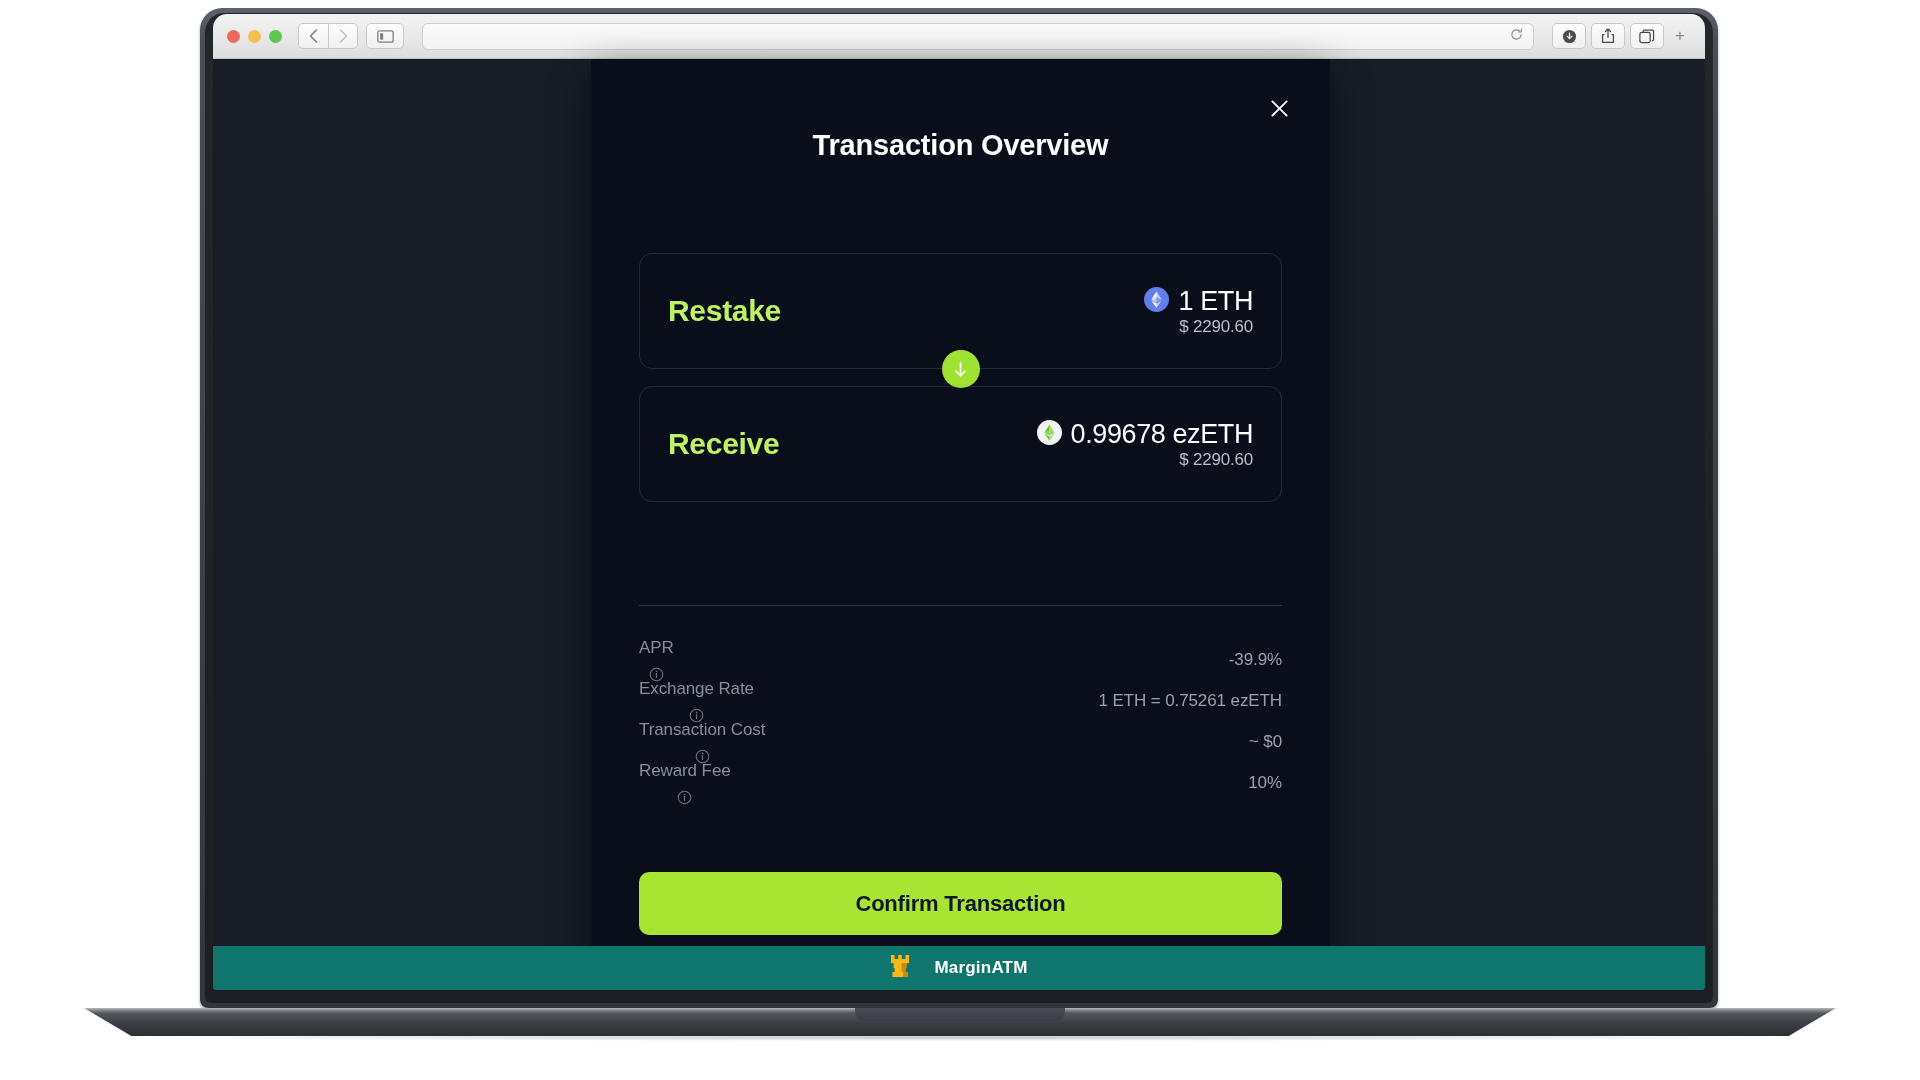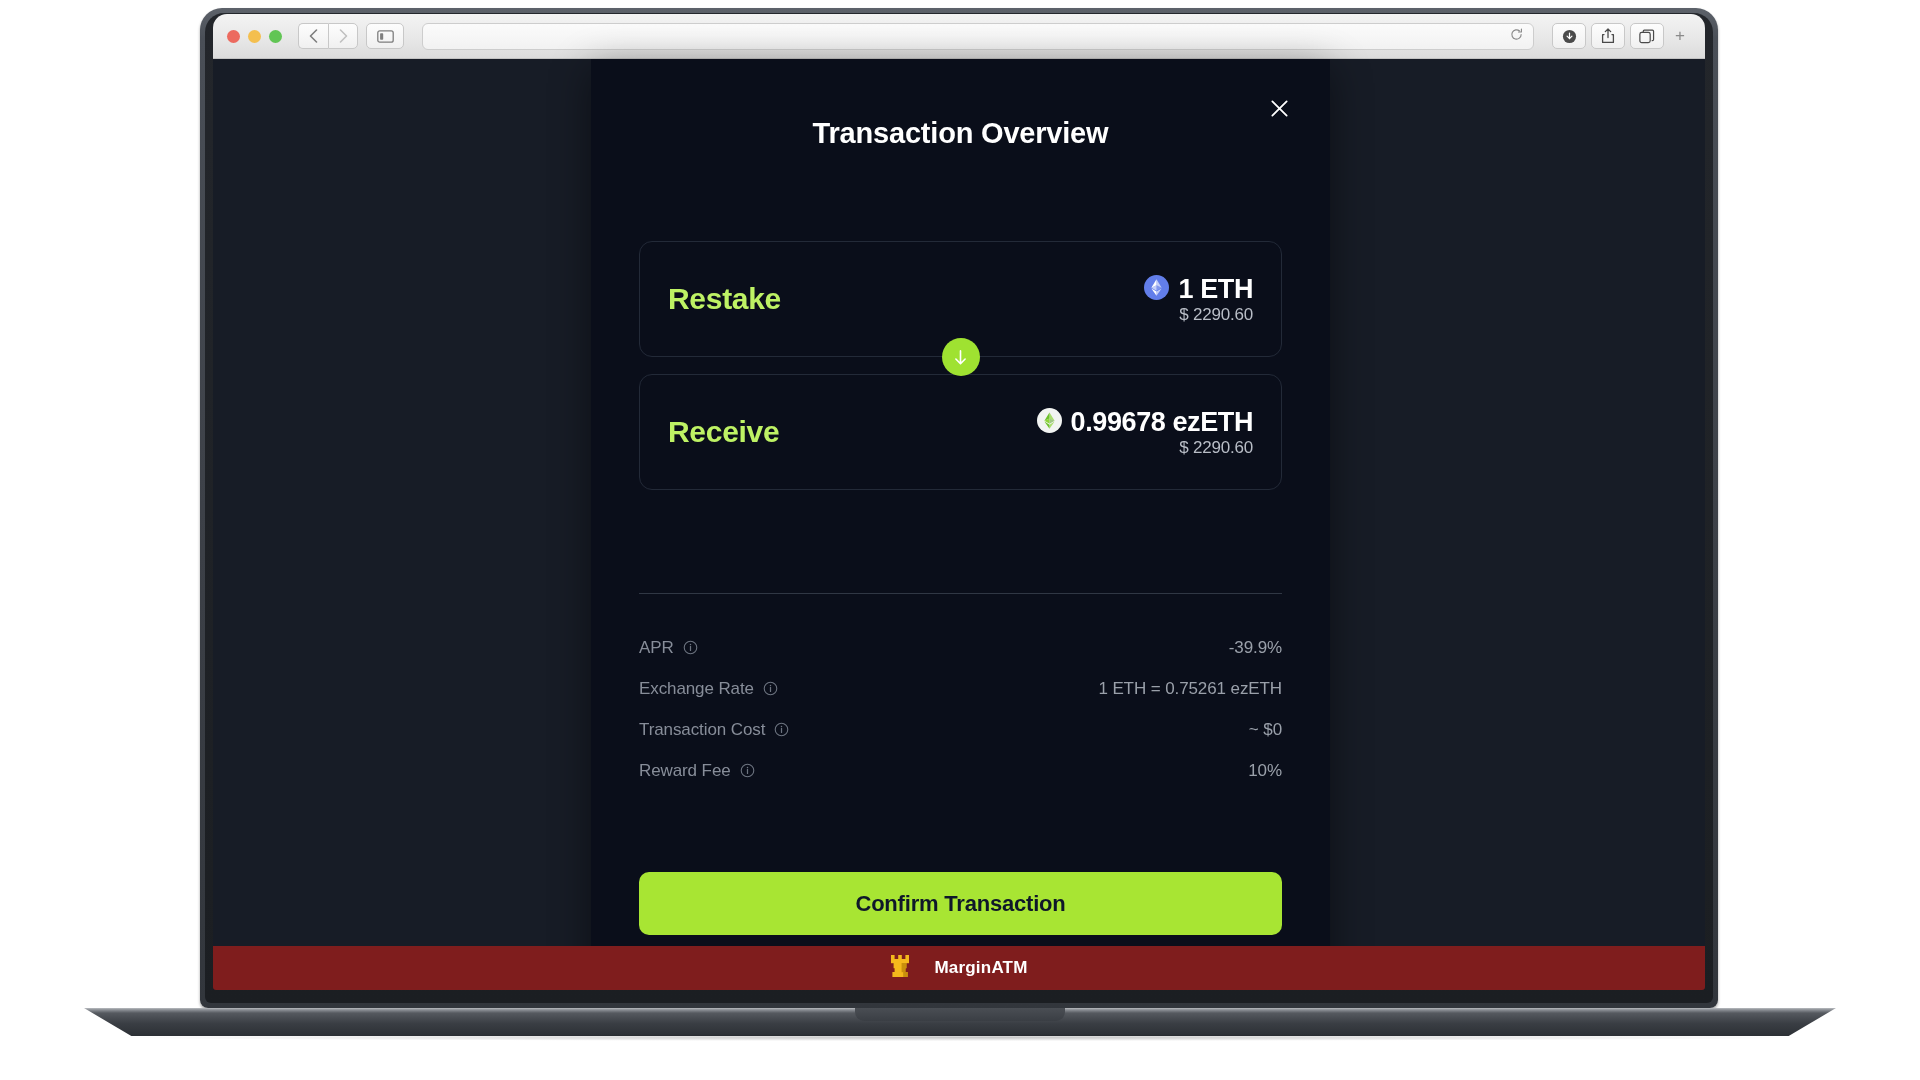--- a/index.html
+++ b/index.html
@@ -110,21 +110,21 @@
     height: 931px;
     background: #171c26;
   }
 
   
   #watermark-bar {
     position: absolute;
     left: 0; bottom: 0;
     width: 1492px;
     height: 44px;
-    background: #7f1d1d;
+    background: #0f766e;
     display: flex;
     align-items: center;
     justify-content: center;
     gap: 24px;
   }
   #brand-name {
     color: #ffffff;
     font-size: 17px;
     font-weight: bold;
     letter-spacing: 0.2px;
@@ -134,21 +134,21 @@
   
   #modal {
     position: absolute;
     left: 378px;
     top: 0px;
     width: 739px;
     height: 932px;
     background: #0a0e1a;
     border-radius: 0 0 18px 18px;
     box-shadow: 0 10px 40px rgba(0,0,0,0.45);
-    padding: 0 48px;
+    padding: 12px 48px;
   }
 
   #modal-close-btn {
     position: absolute;
     right: 34px;
     top: 32px;
     width: 34px; height: 34px;
     display: flex; align-items: center; justify-content: center;
     color: #ffffff;
     cursor: pointer;
@@ -190,21 +190,21 @@
   .swap-right { text-align: right; }
   .swap-amount-row {
     display: flex;
     align-items: center;
     justify-content: flex-end;
     gap: 9px;
   }
   .swap-amount {
     color: #ffffff;
     font-size: 27px;
-    font-weight: bold;
+    font-weight: normal;
     letter-spacing: -0.4px;
   }
   .swap-usd {
     color: #b9bec7;
     font-size: 17px;
     letter-spacing: -0.2px;
   }
 
   #swap-arrow-badge {
     position: absolute;
@@ -226,21 +226,21 @@
   }
 
   
   #details-list { margin-top: 33px; }
   .detail-row {
     display: flex;
     align-items: center;
     justify-content: space-between;
     height: 41px;
   }
-  .detail-label-group { display: flex; align-items: center; gap: 9px; }
+  .detail-label-group { display: flex; align-items: center; gap: 9px; flex-direction: column; }
   .detail-label {
     color: #878d99;
     font-size: 17px;
     letter-spacing: -0.1px;
   }
   .info-icon { color: #6d7480; display: flex; align-items: center; cursor: pointer; }
   .detail-value {
     color: #9aa0aa;
     font-size: 17px;
     letter-spacing: -0.1px;

